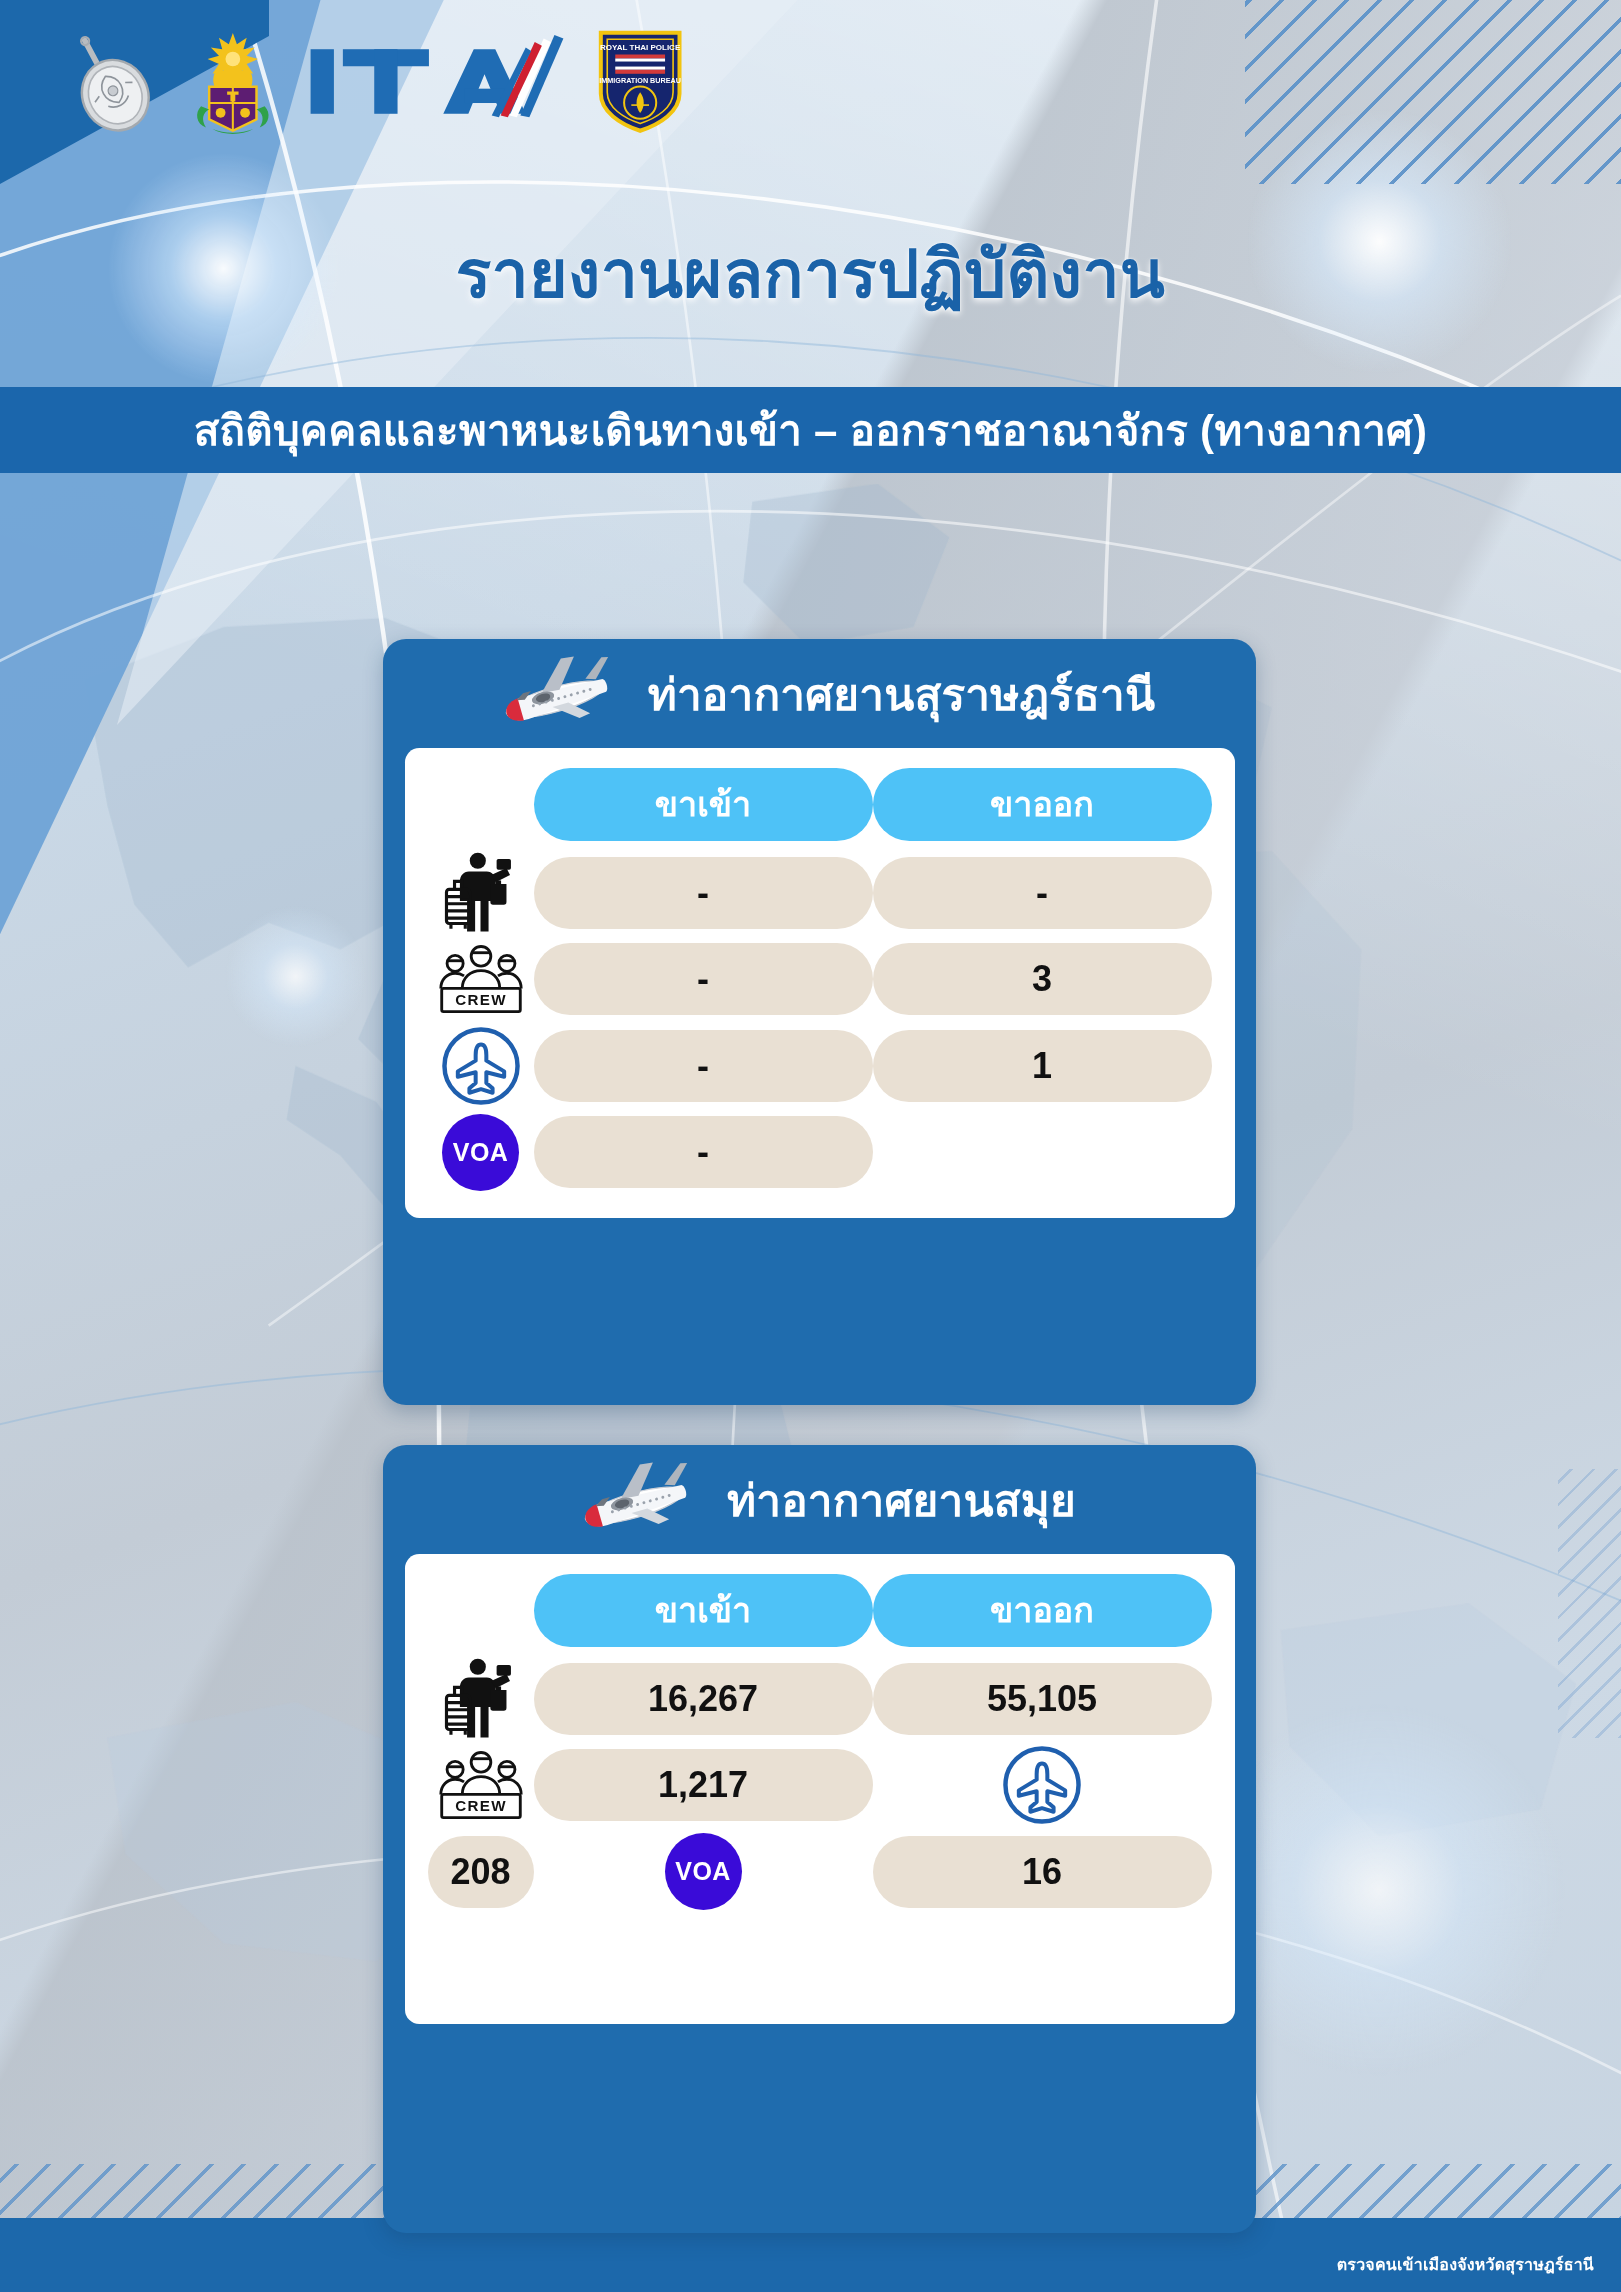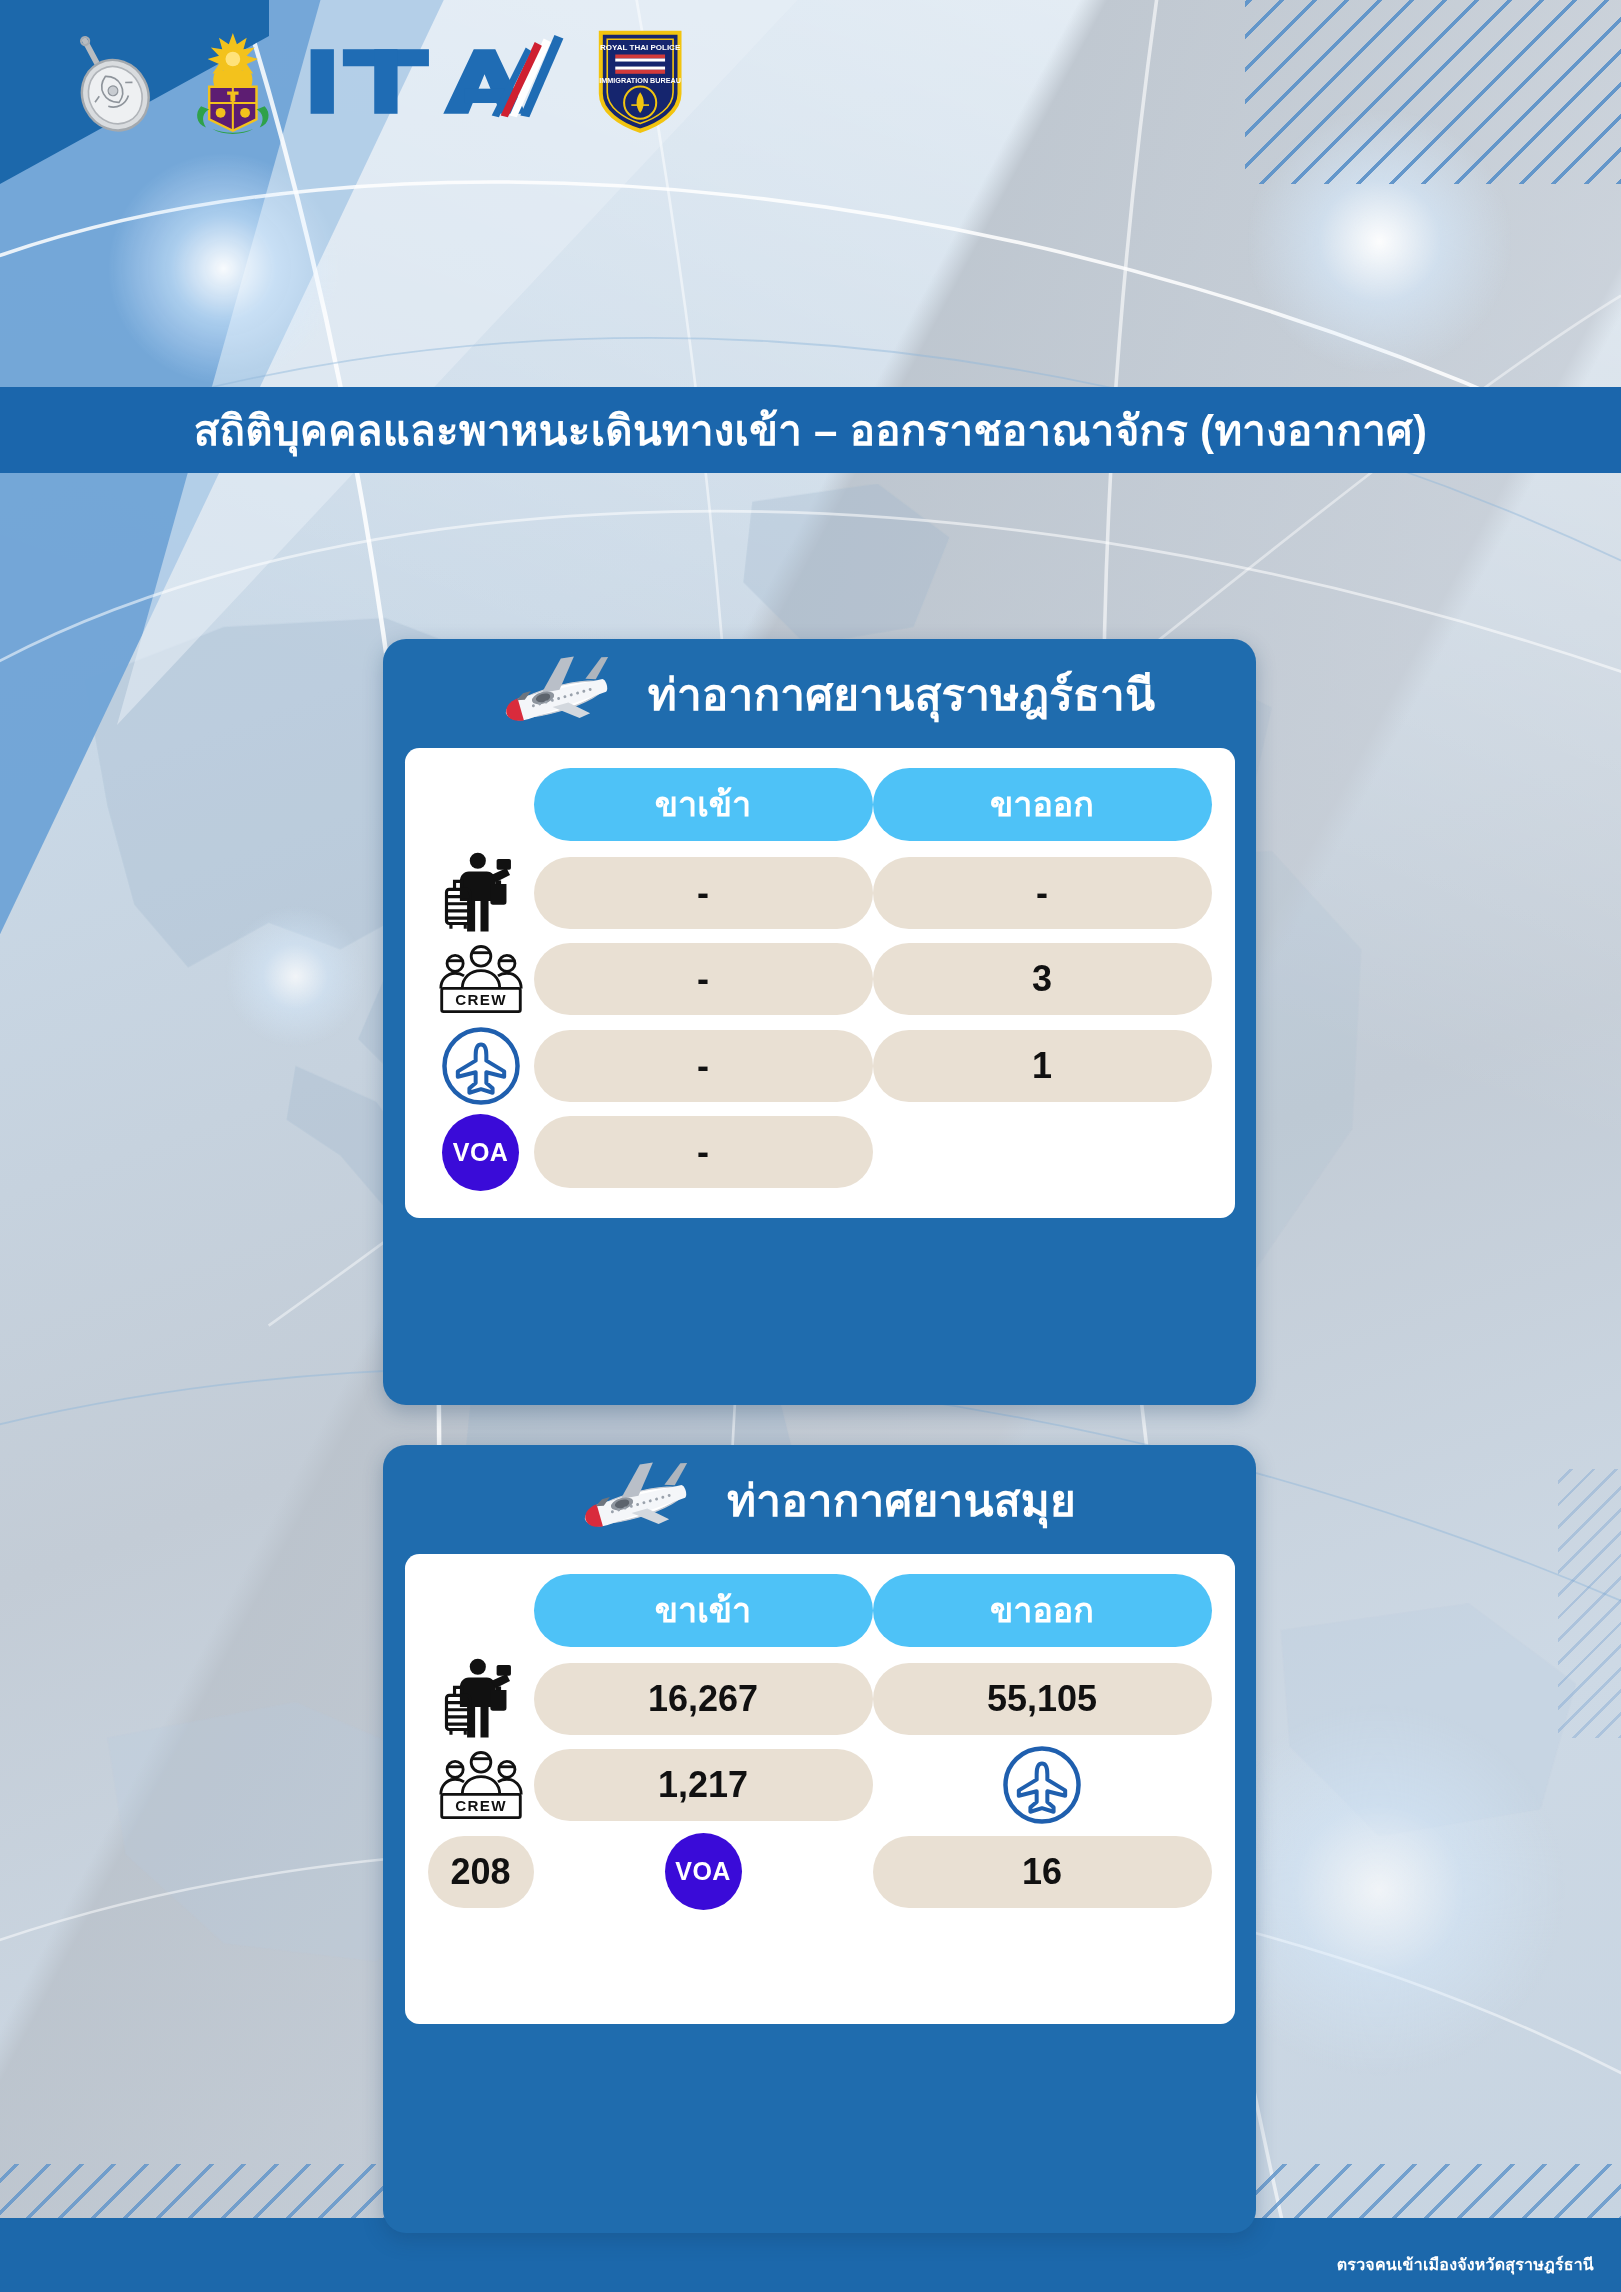--- a/index.html
+++ b/index.html
@@ -293,20 +293,21 @@
         <rect x="24" y="48" width="62" height="4" fill="#ffffff"></rect>
         <rect x="24" y="52" width="62" height="5" fill="#d23a3a"></rect>
       </g>
       <text x="55" y="68" text-anchor="middle" fill="#ffffff" font-size="9" font-weight="bold" font-family="Liberation Sans, sans-serif">IMMIGRATION BUREAU</text>
       <circle cx="55" cy="93" r="20" fill="none" stroke="#f2c40f" stroke-width="2.5"></circle>
       <path d="M55 80 C 49 88, 49 98, 55 106 C 61 98, 61 88, 55 80 Z" fill="#f2c40f"></path>
       <path d="M44 96 L66 96" stroke="#f2c40f" stroke-width="2"></path>
     </svg>
   </div>
 
+  <div class="main-title">รายงานผลการปฏิบัติงาน</div>
 
   <div class="subtitle-band">
     <span>สถิติบุคคลและพาหนะเดินทางเข้า – ออกราชอาณาจักร (ทางอากาศ)</span>
   </div>
 
 
   <section class="card" id="card-0">
     <div class="card-header">
       <span class="plane-emoji">
         <svg viewBox="0 0 160 100" aria-hidden="true">

